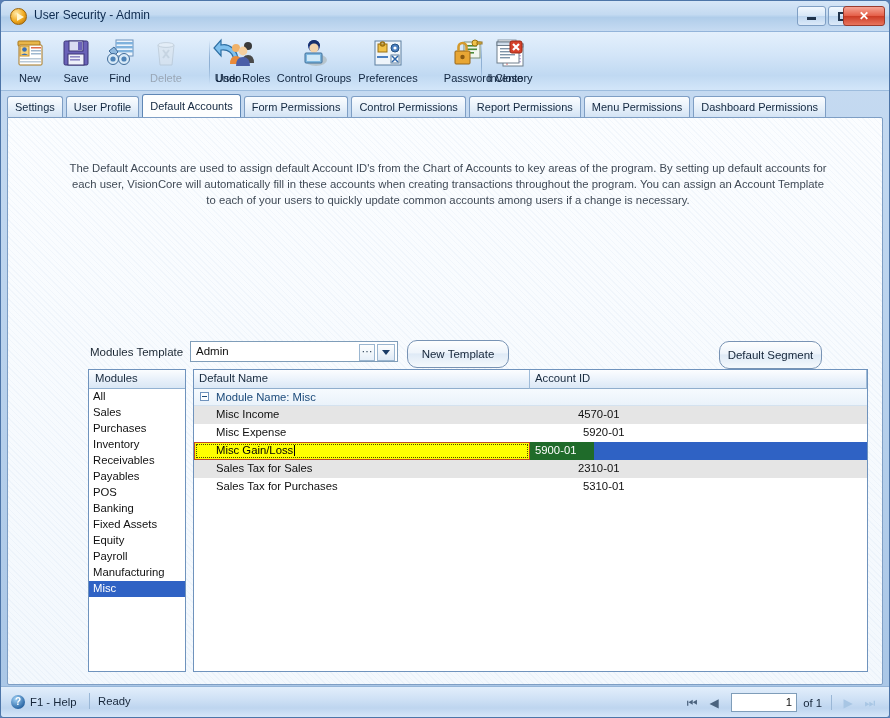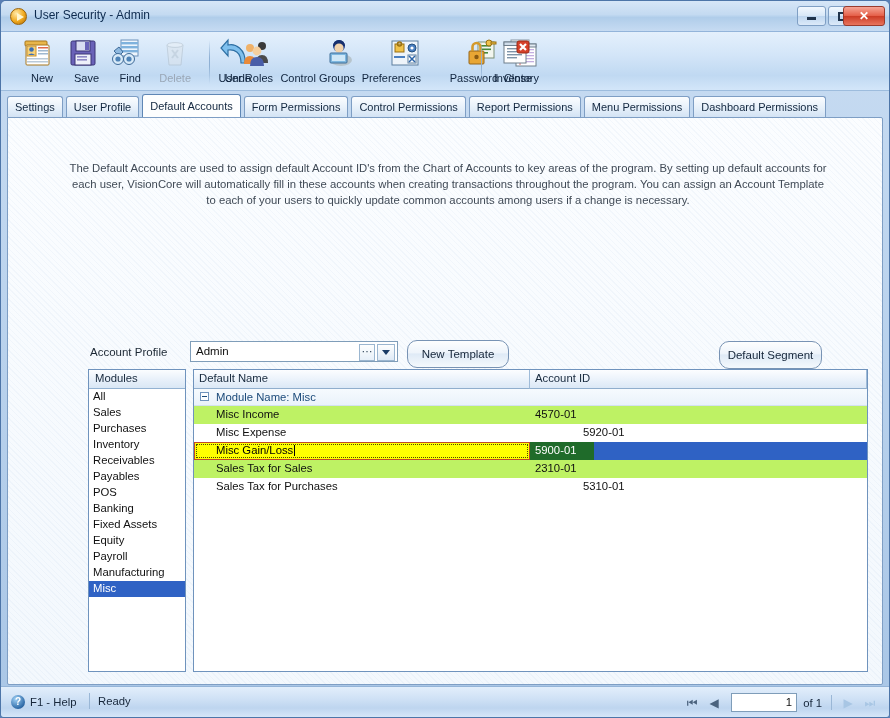--- a/index.html
+++ b/index.html
@@ -66,21 +66,21 @@
   #btn-max .glyph i { display:block; width: 10px; height: 9px; border: 2px solid #20344c; }
 
   
   #toolbar {
     position: absolute; left: 0; top: 31px; width: 100%; height: 59px;
     background: linear-gradient(180deg,#e4f0fc 0%, #d3e5f8 40%, #c0d9f2 75%, #d3e6f9 100%);
     border-bottom: 1px solid #9dbcdd;
   }
   .tbtn {
     position: absolute; top: 2px; height: 55px;
-    display: flex; flex-direction: column; align-items: flex-end; justify-content: flex-start;
+    display: flex; flex-direction: column; align-items: center; justify-content: flex-start;
     padding-top: 3px;
     cursor: default;
   }
   .tbtn .ico { width: 32px; height: 32px; position: relative; }
   .tbtn .lbl { margin-top: 3px; font-size: 11px; color: #10243e; white-space: nowrap; }
   .tbtn.disabled .lbl { color: #9aa7b6; }
   .tbsep {
     position: absolute; top: 8px; height: 44px; width: 1px;
     background: linear-gradient(180deg, rgba(140,170,205,0) 0%, #8fb0d4 40%, #8fb0d4 60%, rgba(140,170,205,0) 100%);
   }
@@ -189,21 +189,21 @@
     height: 19px;
     background: linear-gradient(180deg,#fcfdff 0%, #ecf3fb 50%, #dbe8f6 100%);
     border-right: 1px solid #9fbbd8; border-bottom: 1px solid #90aecd;
     font-size: 11.3px; color: #17293d; padding: 2px 0 0 5px;
   }
   .gh.c1 { width: 336px; }
   .gh.c2 { flex: 1; }
   .grow { display: flex; height: 18px; position: relative; }
   .grow .c1 { width: 336px; padding-left: 22px; font-size: 11.3px; color: #101010; line-height: 17px; }
   .grow .c2 { flex: 1; padding-left: 5px; font-size: 11.3px; color: #101010; line-height: 17px; }
-  .grow.odd { background: #bef264; }
+  .grow.odd { background: #e5e5e5; gap: 43px; }
   .grow.even { background: #ffffff; gap: 48px; }
 
   .group-row {
     height: 17px; background: linear-gradient(180deg,#f6fafe,#eaf2fa);
     border-bottom: 1px solid #d4e2ef;
     font-size: 11.3px; color: #1b4a7a; line-height: 16px; padding-left: 22px;
     position: relative;
   }
   .group-row .expander {
     position: absolute; left: 6px; top: 3px; width: 9px; height: 9px;
@@ -469,21 +469,21 @@
     <div class="tab"><span>Control Permissions</span></div>
     <div class="tab"><span>Report Permissions</span></div>
     <div class="tab"><span>Menu Permissions</span></div>
     <div class="tab"><span>Dashboard Permissions</span></div>
   </div>
 
   <div id="client">
 
     <div id="descr">The Default Accounts are used to assign default Account ID's from the Chart of Accounts to key areas of the program.  By setting up default accounts for each user, VisionCore will automatically fill in these accounts when creating transactions throughout the program.  You can assign an Account Template to each of your users to quickly update common accounts among users if a change is necessary.</div>
 
-    <div id="lbl-template">Account Profile</div>
+    <div id="lbl-template">Modules Template</div>
 
     <div id="template-combo">
       <span id="template-value">Admin</span>
       <span id="template-ellipsis">⋯</span>
       <span id="template-arrow">
           <i></i>
         </span>
     </div>
 
     <div class="pushbtn" id="btn-new-template">

